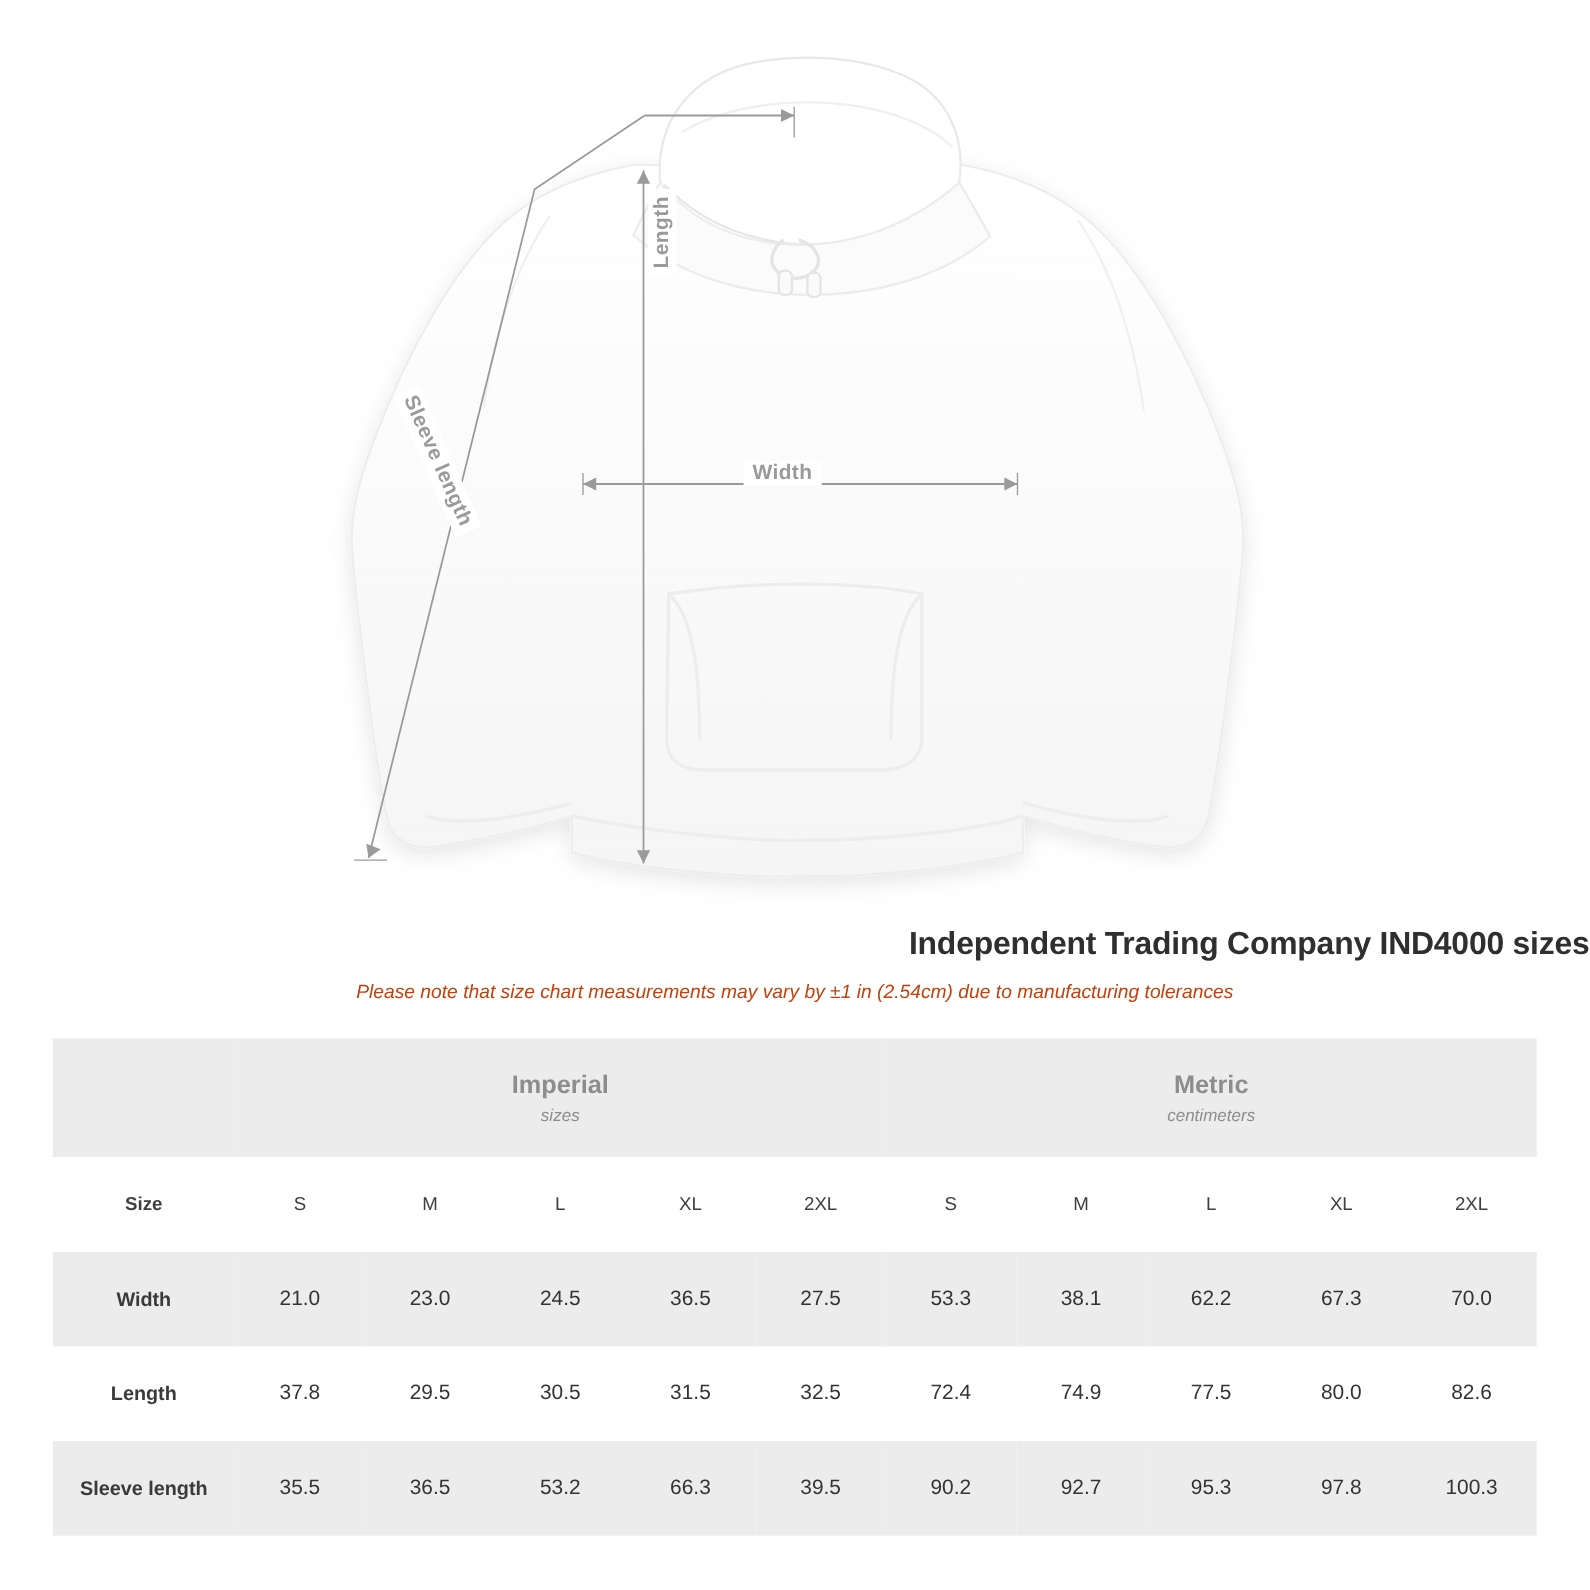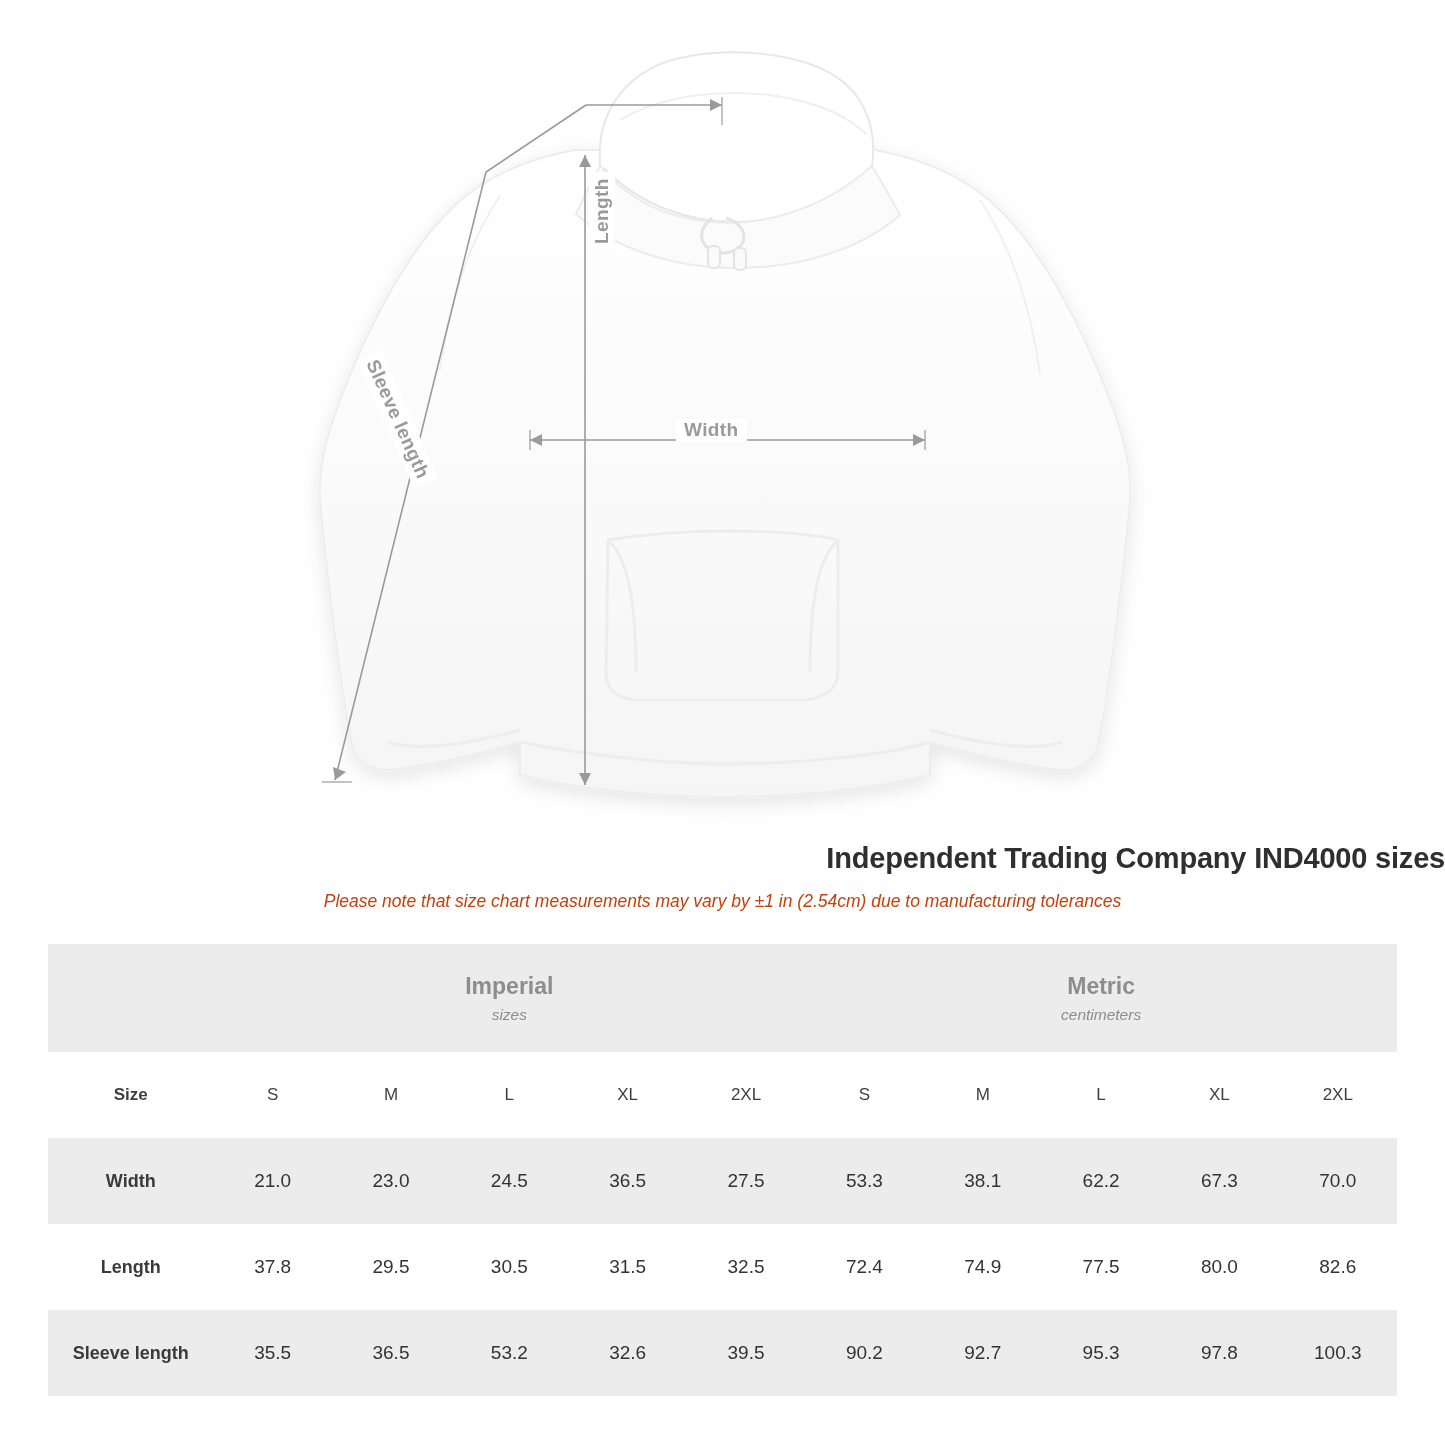--- a/index.html
+++ b/index.html
@@ -316,21 +316,21 @@
         <td>77.5</td>
         <td>80.0</td>
         <td>82.6</td>
       </tr>
 
       <tr class="data-row alt">
         <td class="rowhead">Sleeve length</td>
         <td>35.5</td>
         <td>36.5</td>
         <td>53.2</td>
-        <td>32.6</td>
+        <td>66.3</td>
         <td>39.5</td>
         <td>90.2</td>
         <td>92.7</td>
         <td>95.3</td>
         <td>97.8</td>
         <td>100.3</td>
       </tr>
     </tbody>
       </table>
   </div>

